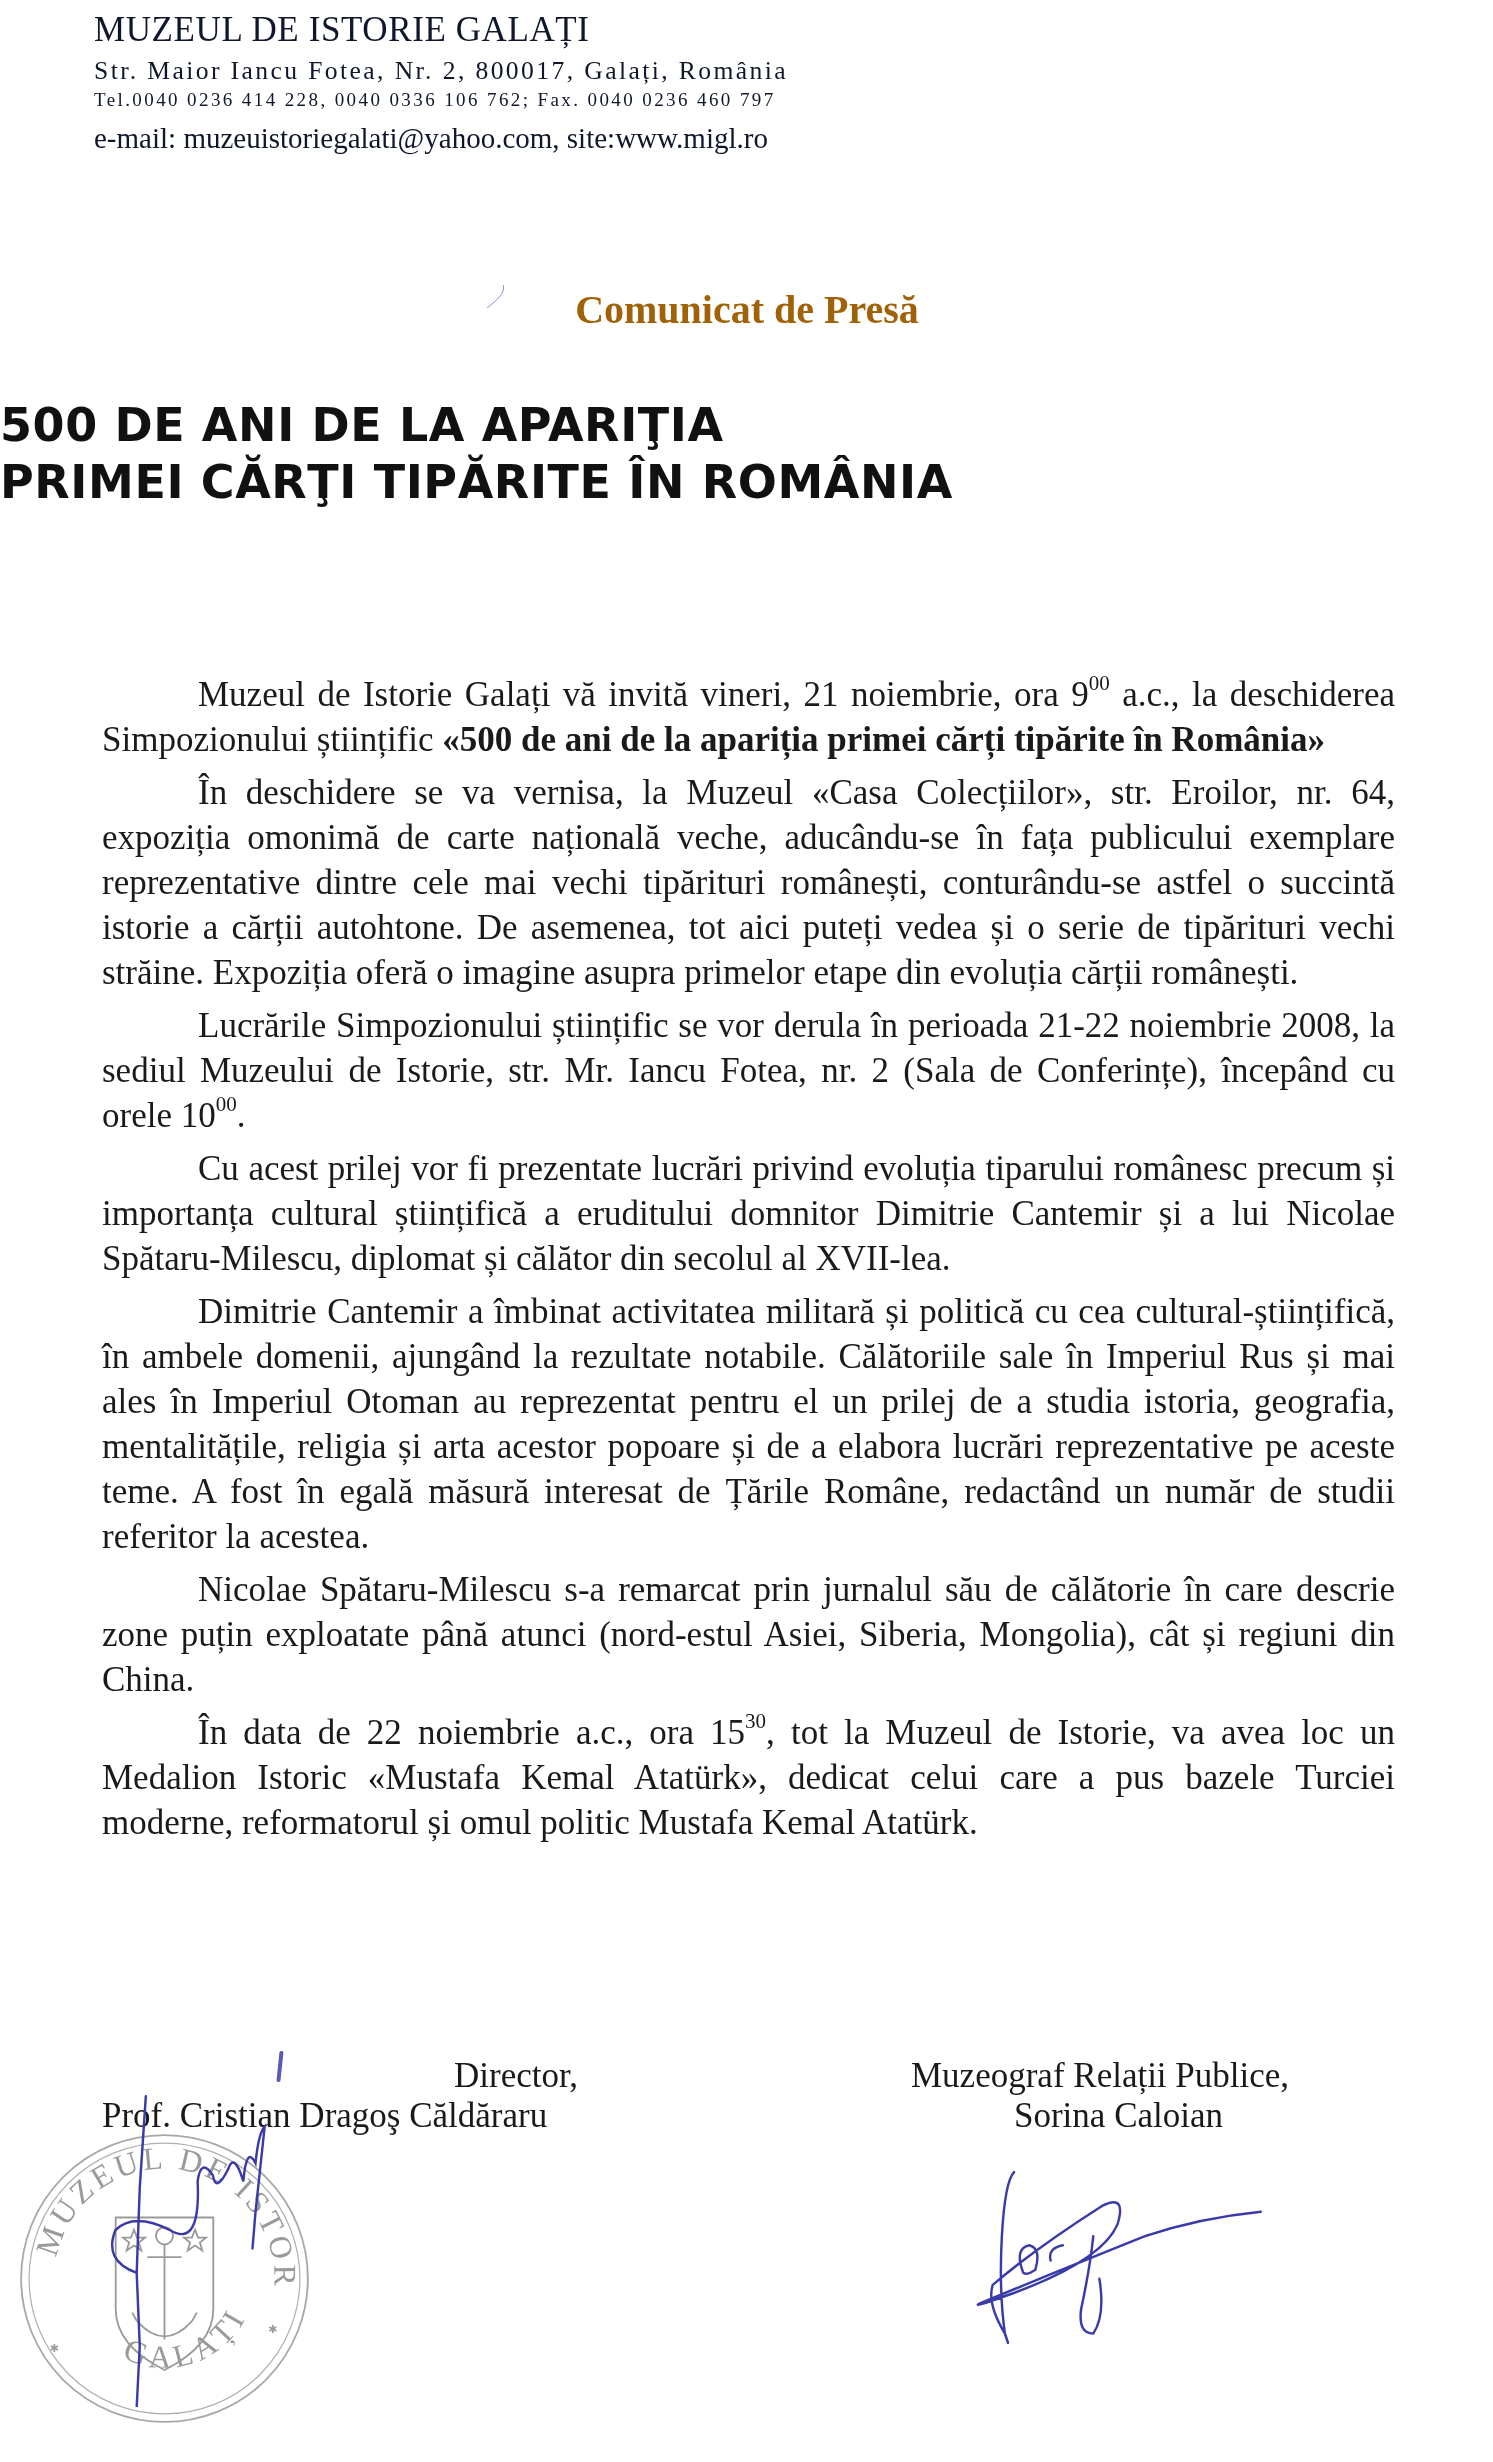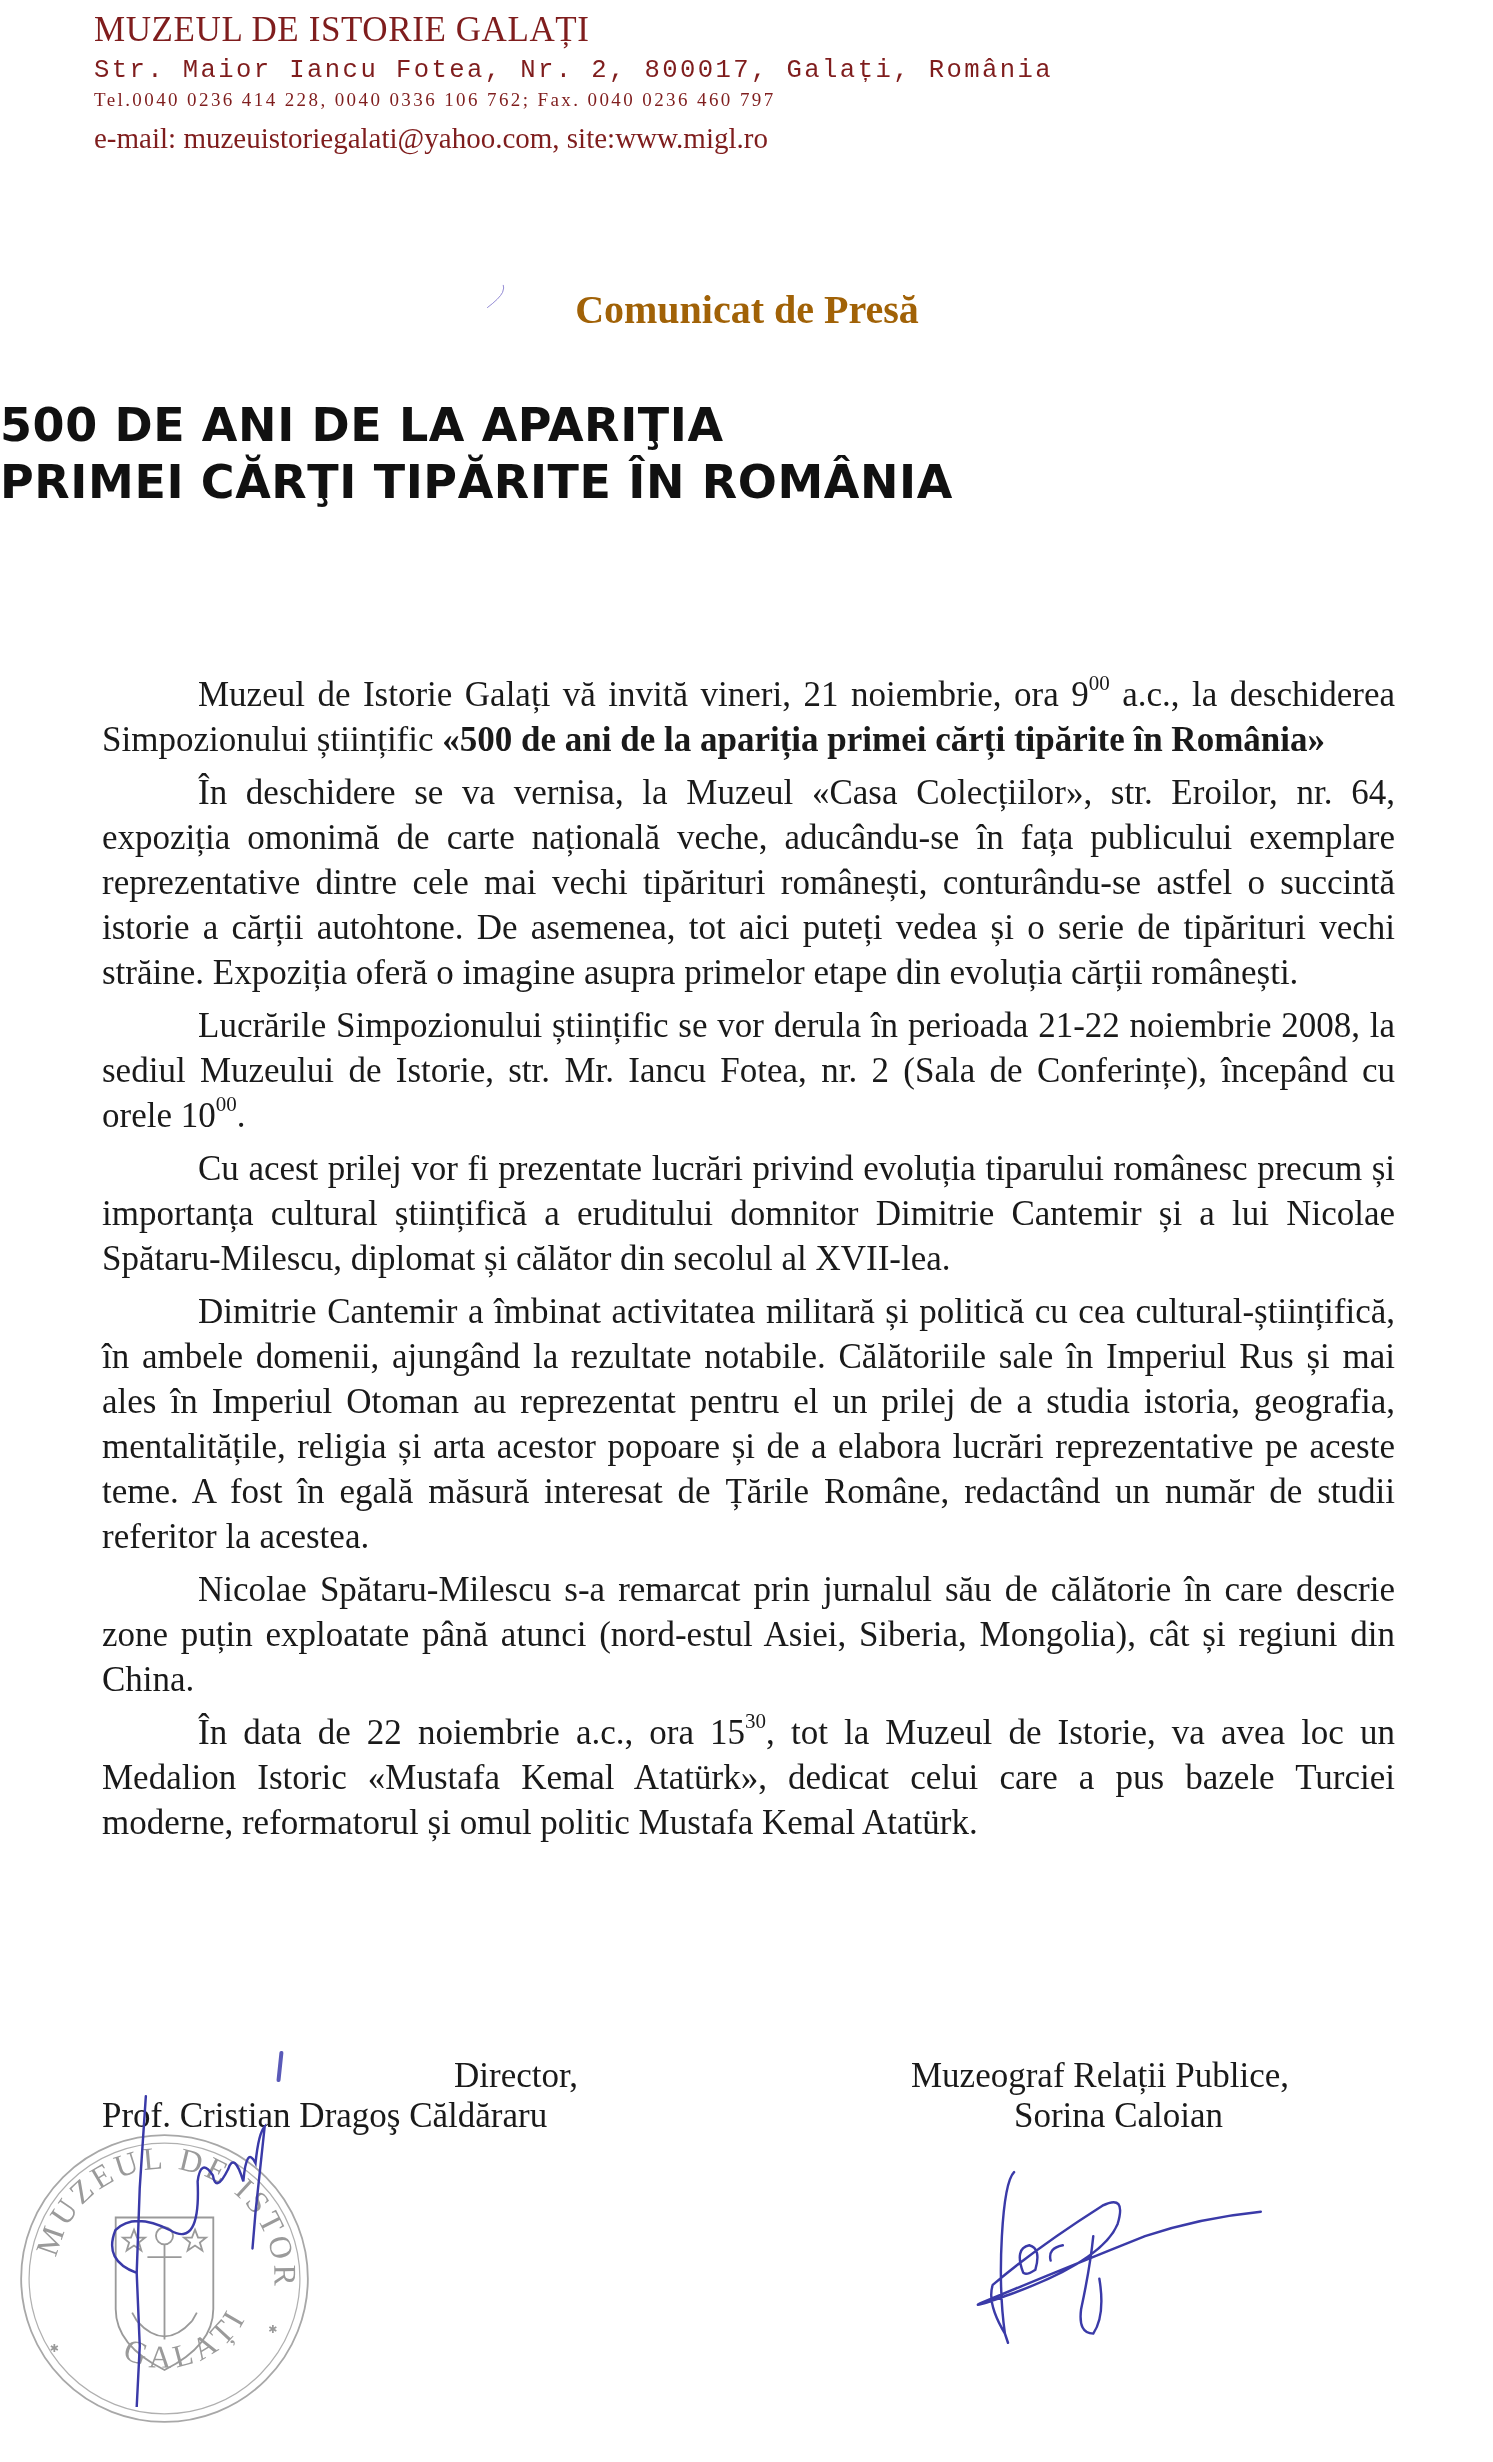--- a/index.html
+++ b/index.html
@@ -4,23 +4,23 @@
 <style>
   html, body { margin: 0; padding: 0; background: #ffffff; }
   body {
     width: 1494px; height: 2462px; position: relative; overflow: hidden;
     color: #1a1a1a;
     font-family: "Liberation Serif", "DejaVu Serif", serif;
   }
   .abs { position: absolute; }
 
   
-  .lh { left: 94px; white-space: nowrap; color: #7f1d1d; }
+  .lh { left: 94px; white-space: nowrap; color: #0f172a; }
   .lh-name { top: 9.7px; font-size: 35px; letter-spacing: 0.6px; }
-  .lh-addr { top: 56px; font-size: 25.6px; letter-spacing: 2.4px; font-family: Liberation Mono, monospace; }
+  .lh-addr { top: 56px; font-size: 25.6px; letter-spacing: 2.4px; }
   .lh-tel  { top: 89px; font-size: 19px; letter-spacing: 2.4px; }
   .lh-mail { top: 122px; font-size: 29px; }
 
   .stray-mark { left: 481px; top: 280px; width: 37px; height: 37px; }
 
   
   .doc-type {
     left: 0; width: 100%; top: 286px; text-align: center;
     font-size: 40px; font-weight: bold; color: #a16207;
   }

